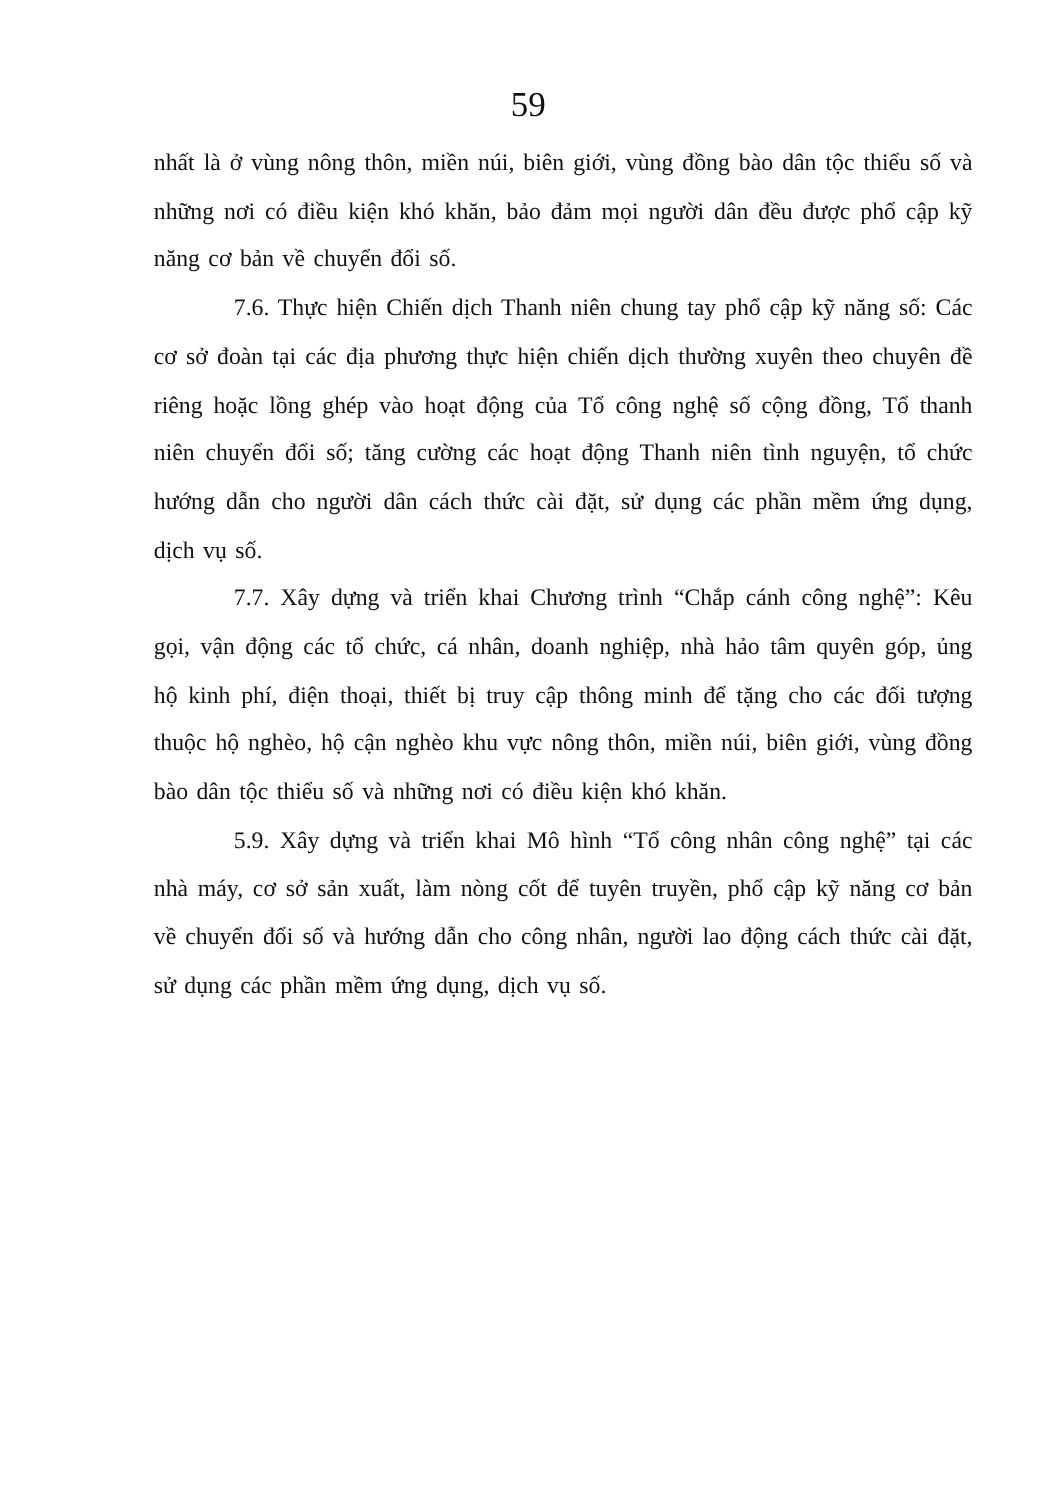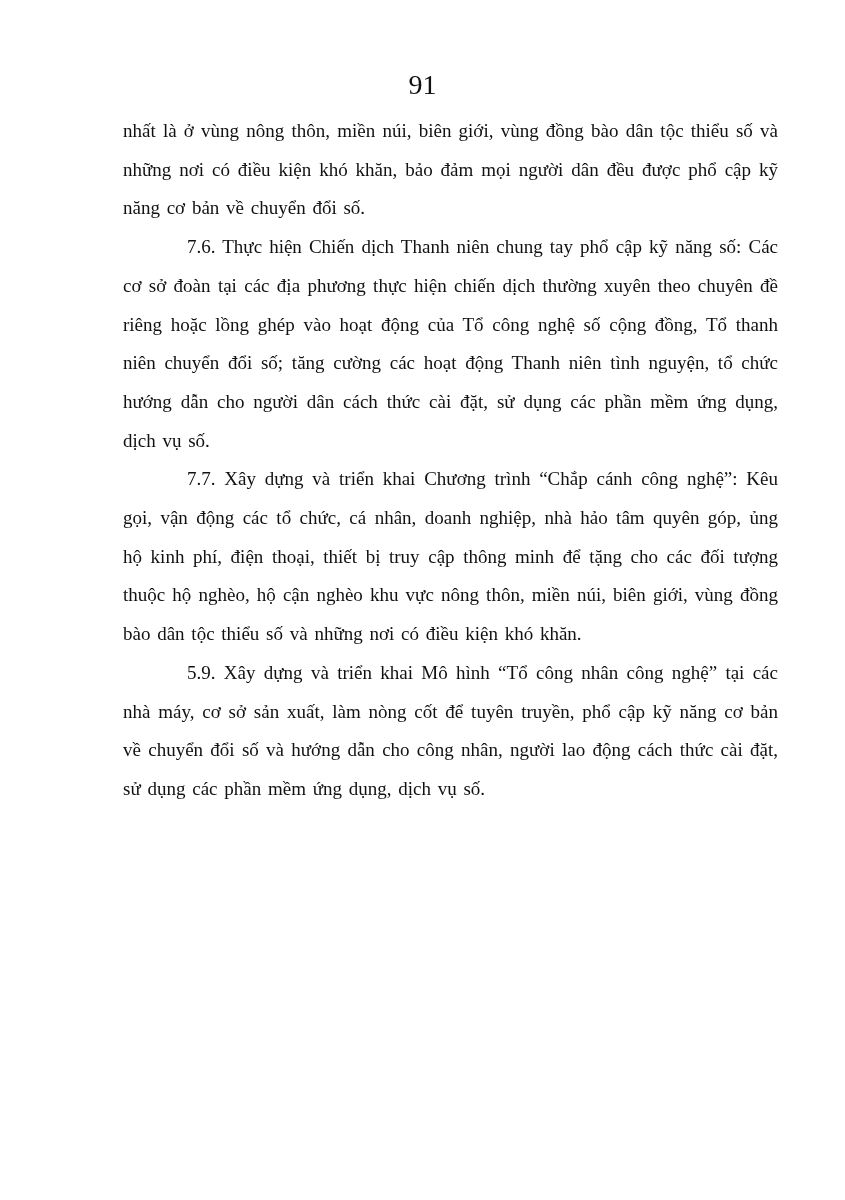--- a/index.html
+++ b/index.html
@@ -40,21 +40,21 @@
     word-spacing: 2px;
   }
   .content p.indent {
     text-indent: 64px;
   }
 </style>
 </head>
 <body>
 
 <div class="page">
-  <div class="page-number">91</div>
+  <div class="page-number">59</div>
 
   <div class="content">
     <p>nhất là ở vùng nông thôn, miền núi, biên giới, vùng đồng bào dân tộc thiểu số và những nơi có điều kiện khó khăn, bảo đảm mọi người dân đều được phổ cập kỹ năng cơ bản về chuyển đổi số.</p>
     <p class="indent">7.6. Thực hiện Chiến dịch Thanh niên chung tay phổ cập kỹ năng số: Các cơ sở đoàn tại các địa phương thực hiện chiến dịch thường xuyên theo chuyên đề riêng hoặc lồng ghép vào hoạt động của Tổ công nghệ số cộng đồng, Tổ thanh niên chuyển đổi số; tăng cường các hoạt động Thanh niên tình nguyện, tổ chức hướng dẫn cho người dân cách thức cài đặt, sử dụng các phần mềm ứng dụng, dịch vụ số.</p>
     <p class="indent">7.7. Xây dựng và triển khai Chương trình “Chắp cánh công nghệ”: Kêu gọi, vận động các tổ chức, cá nhân, doanh nghiệp, nhà hảo tâm quyên góp, ủng hộ kinh phí, điện thoại, thiết bị truy cập thông minh để tặng cho các đối tượng thuộc hộ nghèo, hộ cận nghèo khu vực nông thôn, miền núi, biên giới, vùng đồng bào dân tộc thiểu số và những nơi có điều kiện khó khăn.</p>
     <p class="indent">5.9. Xây dựng và triển khai Mô hình “Tổ công nhân công nghệ” tại các nhà máy, cơ sở sản xuất, làm nòng cốt để tuyên truyền, phổ cập kỹ năng cơ bản về chuyển đổi số và hướng dẫn cho công nhân, người lao động cách thức cài đặt, sử dụng các phần mềm ứng dụng, dịch vụ số.</p>
   </div>
 </div>
 
 </body></html>

